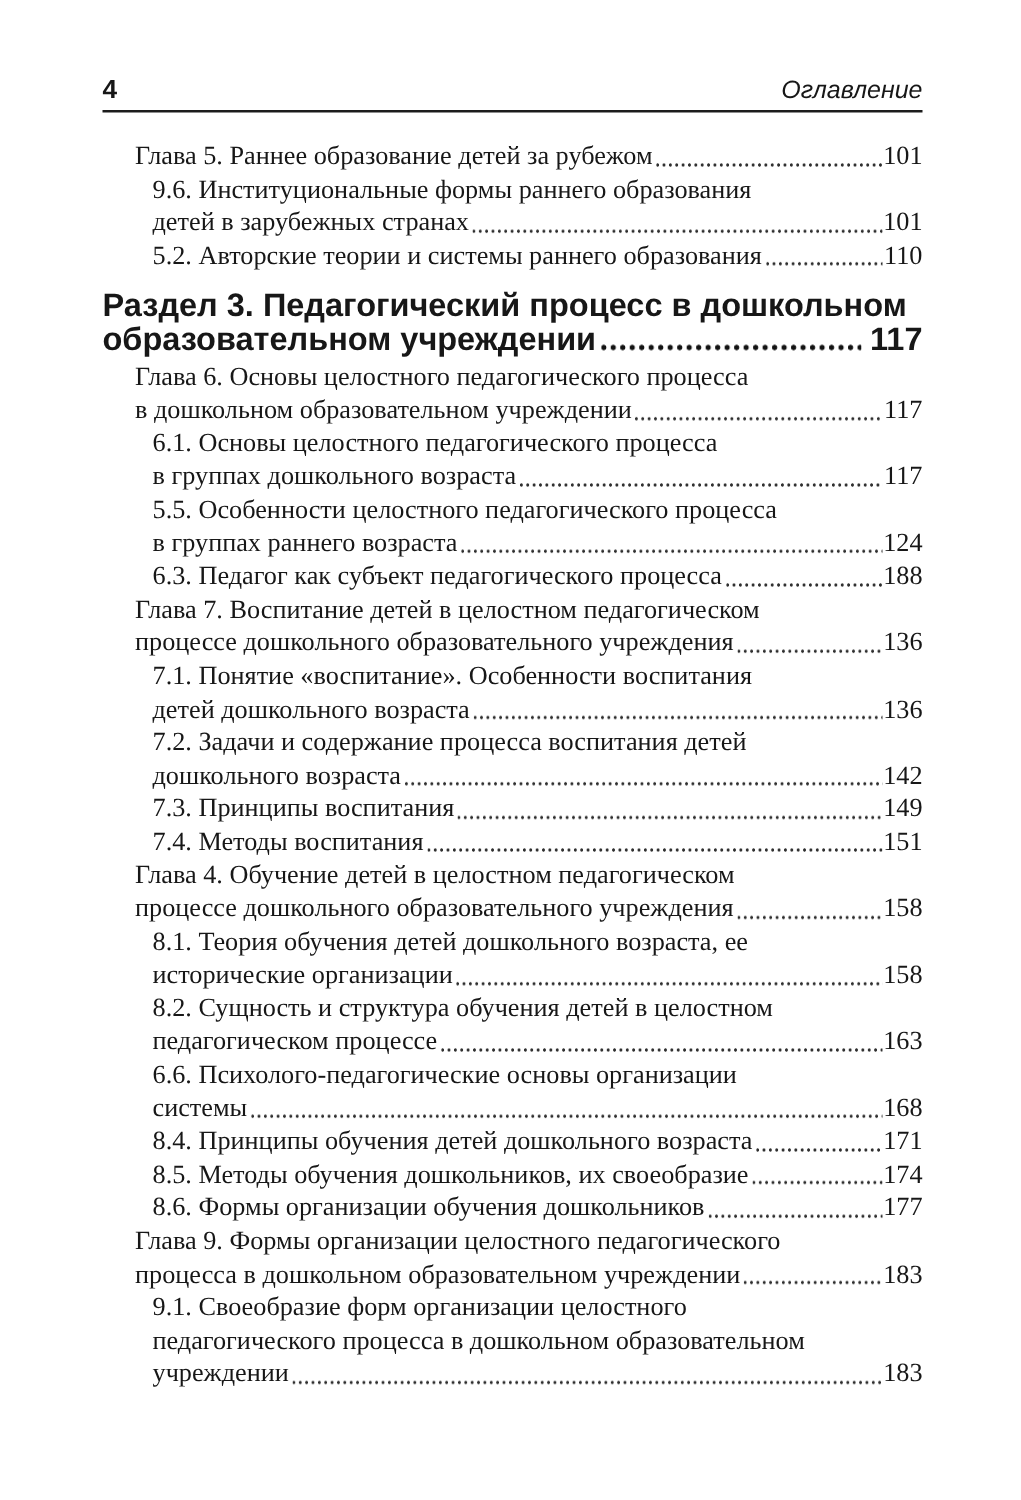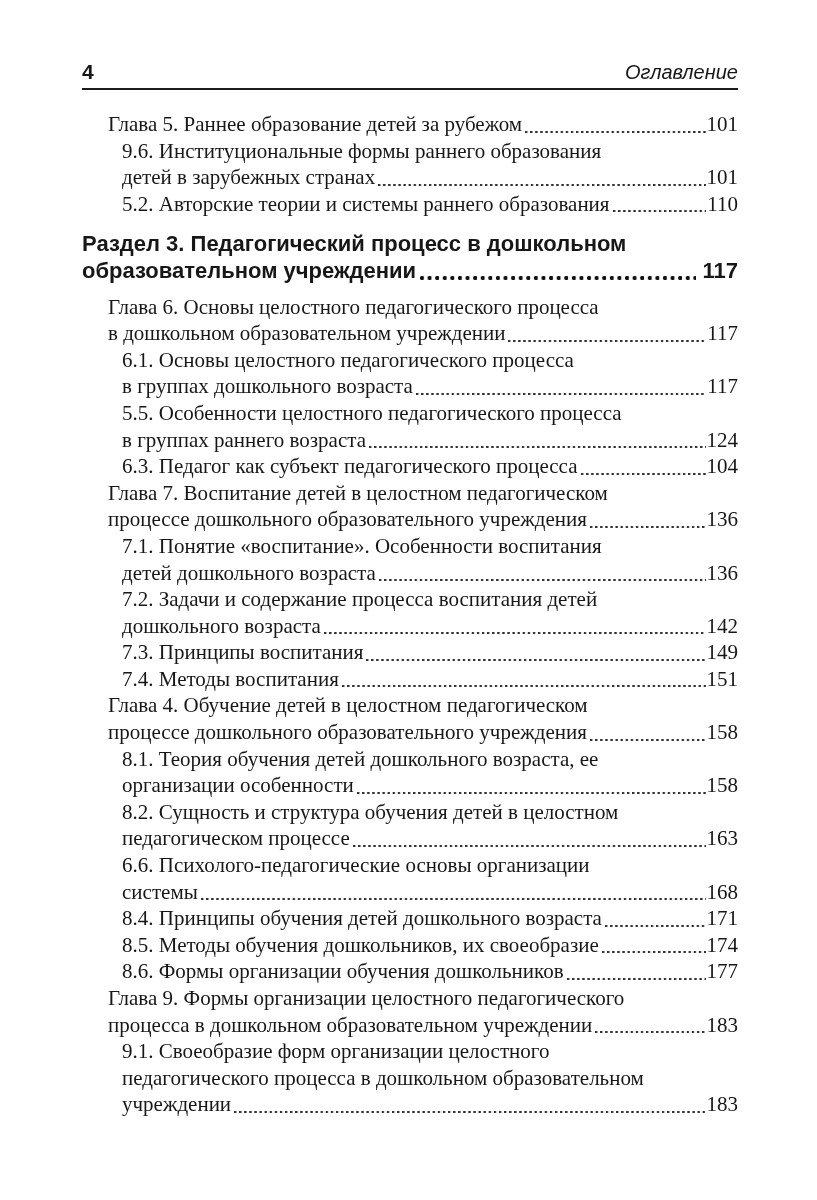--- a/index.html
+++ b/index.html
@@ -16,21 +16,21 @@
   }
   .folio{font-family:"Liberation Sans",sans-serif;font-weight:700;font-size:21px;line-height:24px;}
   .runtitle{font-family:"Liberation Sans",sans-serif;font-weight:400;font-size:20px;line-height:24px;font-style:italic;}
   
   .toc{margin-top:21px;font-size:21px;line-height:26.6px;}
   .entry{margin:0;}
   .entry .line{display:flex;align-items:baseline;}
   .entry .t{white-space:pre;}
   .chapter .line{padding-left:26px;}
   .subsection .line{padding-left:40px;}
-  .section{font-family:"Liberation Sans",sans-serif;font-weight:700;font-size:22px;margin-top:14px;margin-bottom:9px;}
+  .section{font-family:"Liberation Sans",sans-serif;font-weight:700;font-size:26px;margin-top:14px;margin-bottom:3px;}
   .section .line{padding-left:0;}
   
   .leader{
     flex:1 1 auto;min-width:12px;align-self:flex-end;
     height:6px;margin:0 1px 3px 3px;
     background-image:radial-gradient(circle at 1.1px 3px, #2e2e2e 1.05px, transparent 1.45px);
     background-size:5.1px 6px;background-repeat:repeat-x;
   }
   .section .leader{
     height:8px;margin:0 7px 3px 4px;
@@ -120,21 +120,21 @@
           <span class="t">в группах раннего возраста</span>
           <span class="leader"></span>
           <span class="pageref">124</span>
         </div>
     </div>
 
     <div class="entry subsection">
       <div class="line">
           <span class="t">6.3. Педагог как субъект педагогического процесса</span>
           <span class="leader"></span>
-          <span class="pageref">104</span>
+          <span class="pageref">188</span>
         </div>
     </div>
 
     <div class="entry chapter">
       <div class="line">
           <span class="t">Глава 7. Воспитание детей в целостном педагогическом</span>
         </div>
       <div class="line">
           <span class="t">процессе дошкольного образовательного учреждения</span>
           <span class="leader"></span>
@@ -189,21 +189,21 @@
           <span class="leader"></span>
           <span class="pageref">158</span>
         </div>
     </div>
 
     <div class="entry subsection">
       <div class="line">
           <span class="t">8.1. Теория обучения детей дошкольного возраста, ее</span>
         </div>
       <div class="line">
-          <span class="t">организации особенности</span>
+          <span class="t">исторические организации</span>
           <span class="leader"></span>
           <span class="pageref">158</span>
         </div>
     </div>
 
     <div class="entry subsection">
       <div class="line">
           <span class="t">8.2. Сущность и структура обучения детей в целостном</span>
         </div>
       <div class="line">

